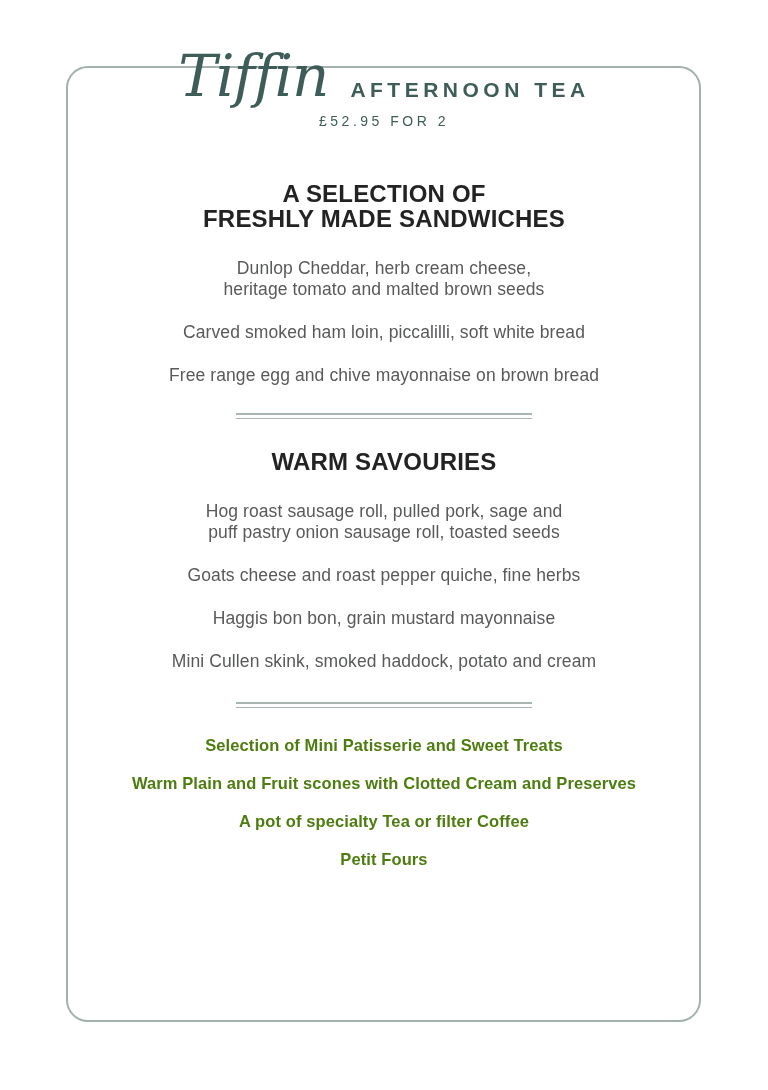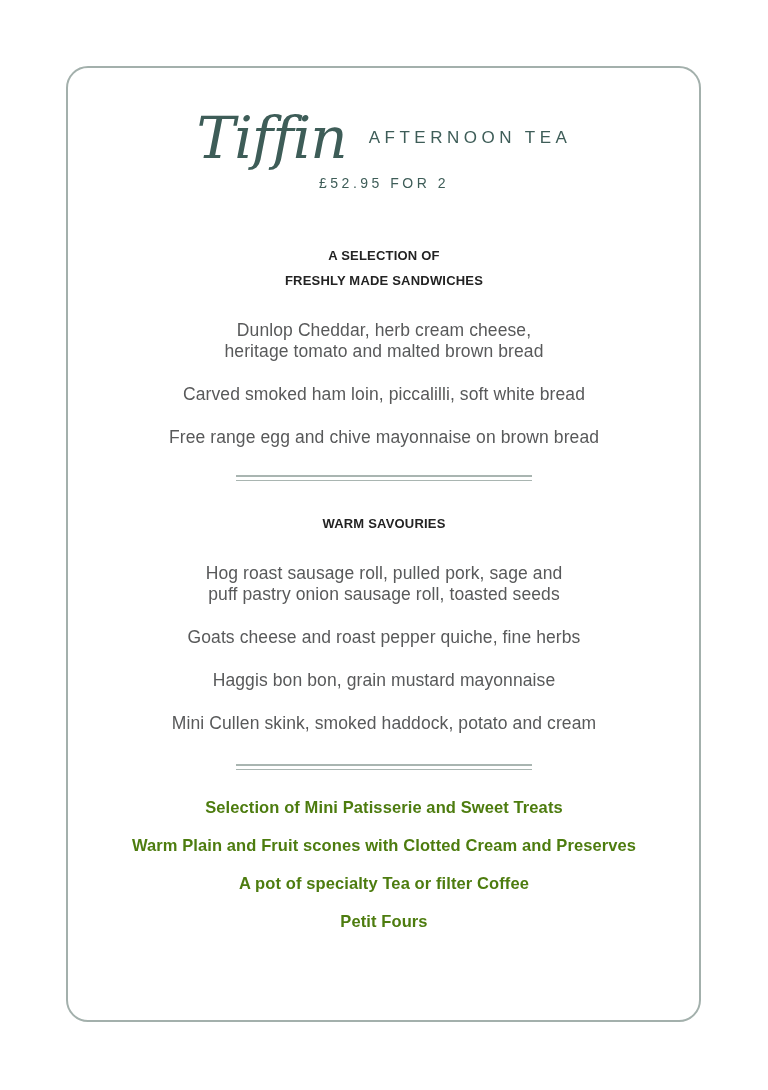--- a/index.html
+++ b/index.html
@@ -10,41 +10,41 @@
     position:relative;
     overflow:hidden;
   }
   .border-svg{position:absolute;left:0;top:0;width:768px;height:1090px;pointer-events:none;}
   .content{
     position:absolute;left:84px;right:84px;top:0;
     text-align:center;
   }
   
   .brand{
-    margin-top:112px;
-    display:flex;justify-content:center;align-items:center;gap:22px;
+    margin-top:50px;
+    display:flex;justify-content:center;align-items:flex-end;gap:22px;
     color:#3E5D58;
   }
   .brand-script{
     font-family:"DejaVu Serif",serif;
     font-style:italic;
     font-size:58px;line-height:0.9;
     letter-spacing:-1px;
   }
   .brand-caps{
-    font-size:17px;letter-spacing:4.5px;font-weight:400;
+    font-size:21px;letter-spacing:4.5px;font-weight:700;
   }
   .price{
     margin-top:11px;
     font-size:14px;letter-spacing:3.5px;
     color:#3E5D58;
   }
   
   .section-heading{
-    font-size:13px;font-weight:bold;color:#232323;
+    font-size:24px;font-weight:bold;color:#232323;
     line-height:25px;letter-spacing:0.2px;margin:0;
   }
   .heading-sandwiches{margin-top:52px;}
   .heading-savouries{margin-top:30px;}
   .item{
     font-size:17.5px;color:#58595A;line-height:21px;
     margin:22px 0;letter-spacing:0.1px;
   }
   .first-item{margin-top:27px;text-align:center;}
   .divider{
@@ -77,21 +77,21 @@
     <div class="price">£52.95 FOR 2</div>
   </header>
 
   <h2 class="section-heading heading-sandwiches">
     <span>A SELECTION OF</span><br>
     <span>FRESHLY MADE SANDWICHES</span>
   </h2>
 
   <p class="item first-item">
     <span>Dunlop Cheddar, herb cream cheese,</span><br>
-    <span>heritage tomato and malted brown bread</span>
+    <span>heritage tomato and malted brown seeds</span>
   </p>
   <p class="item">
     <span>Carved smoked ham loin, piccalilli, soft white bread</span>
   </p>
   <p class="item">
     <span>Free range egg and chive mayonnaise on brown bread</span>
   </p>
 
   <div class="divider"></div>
 

